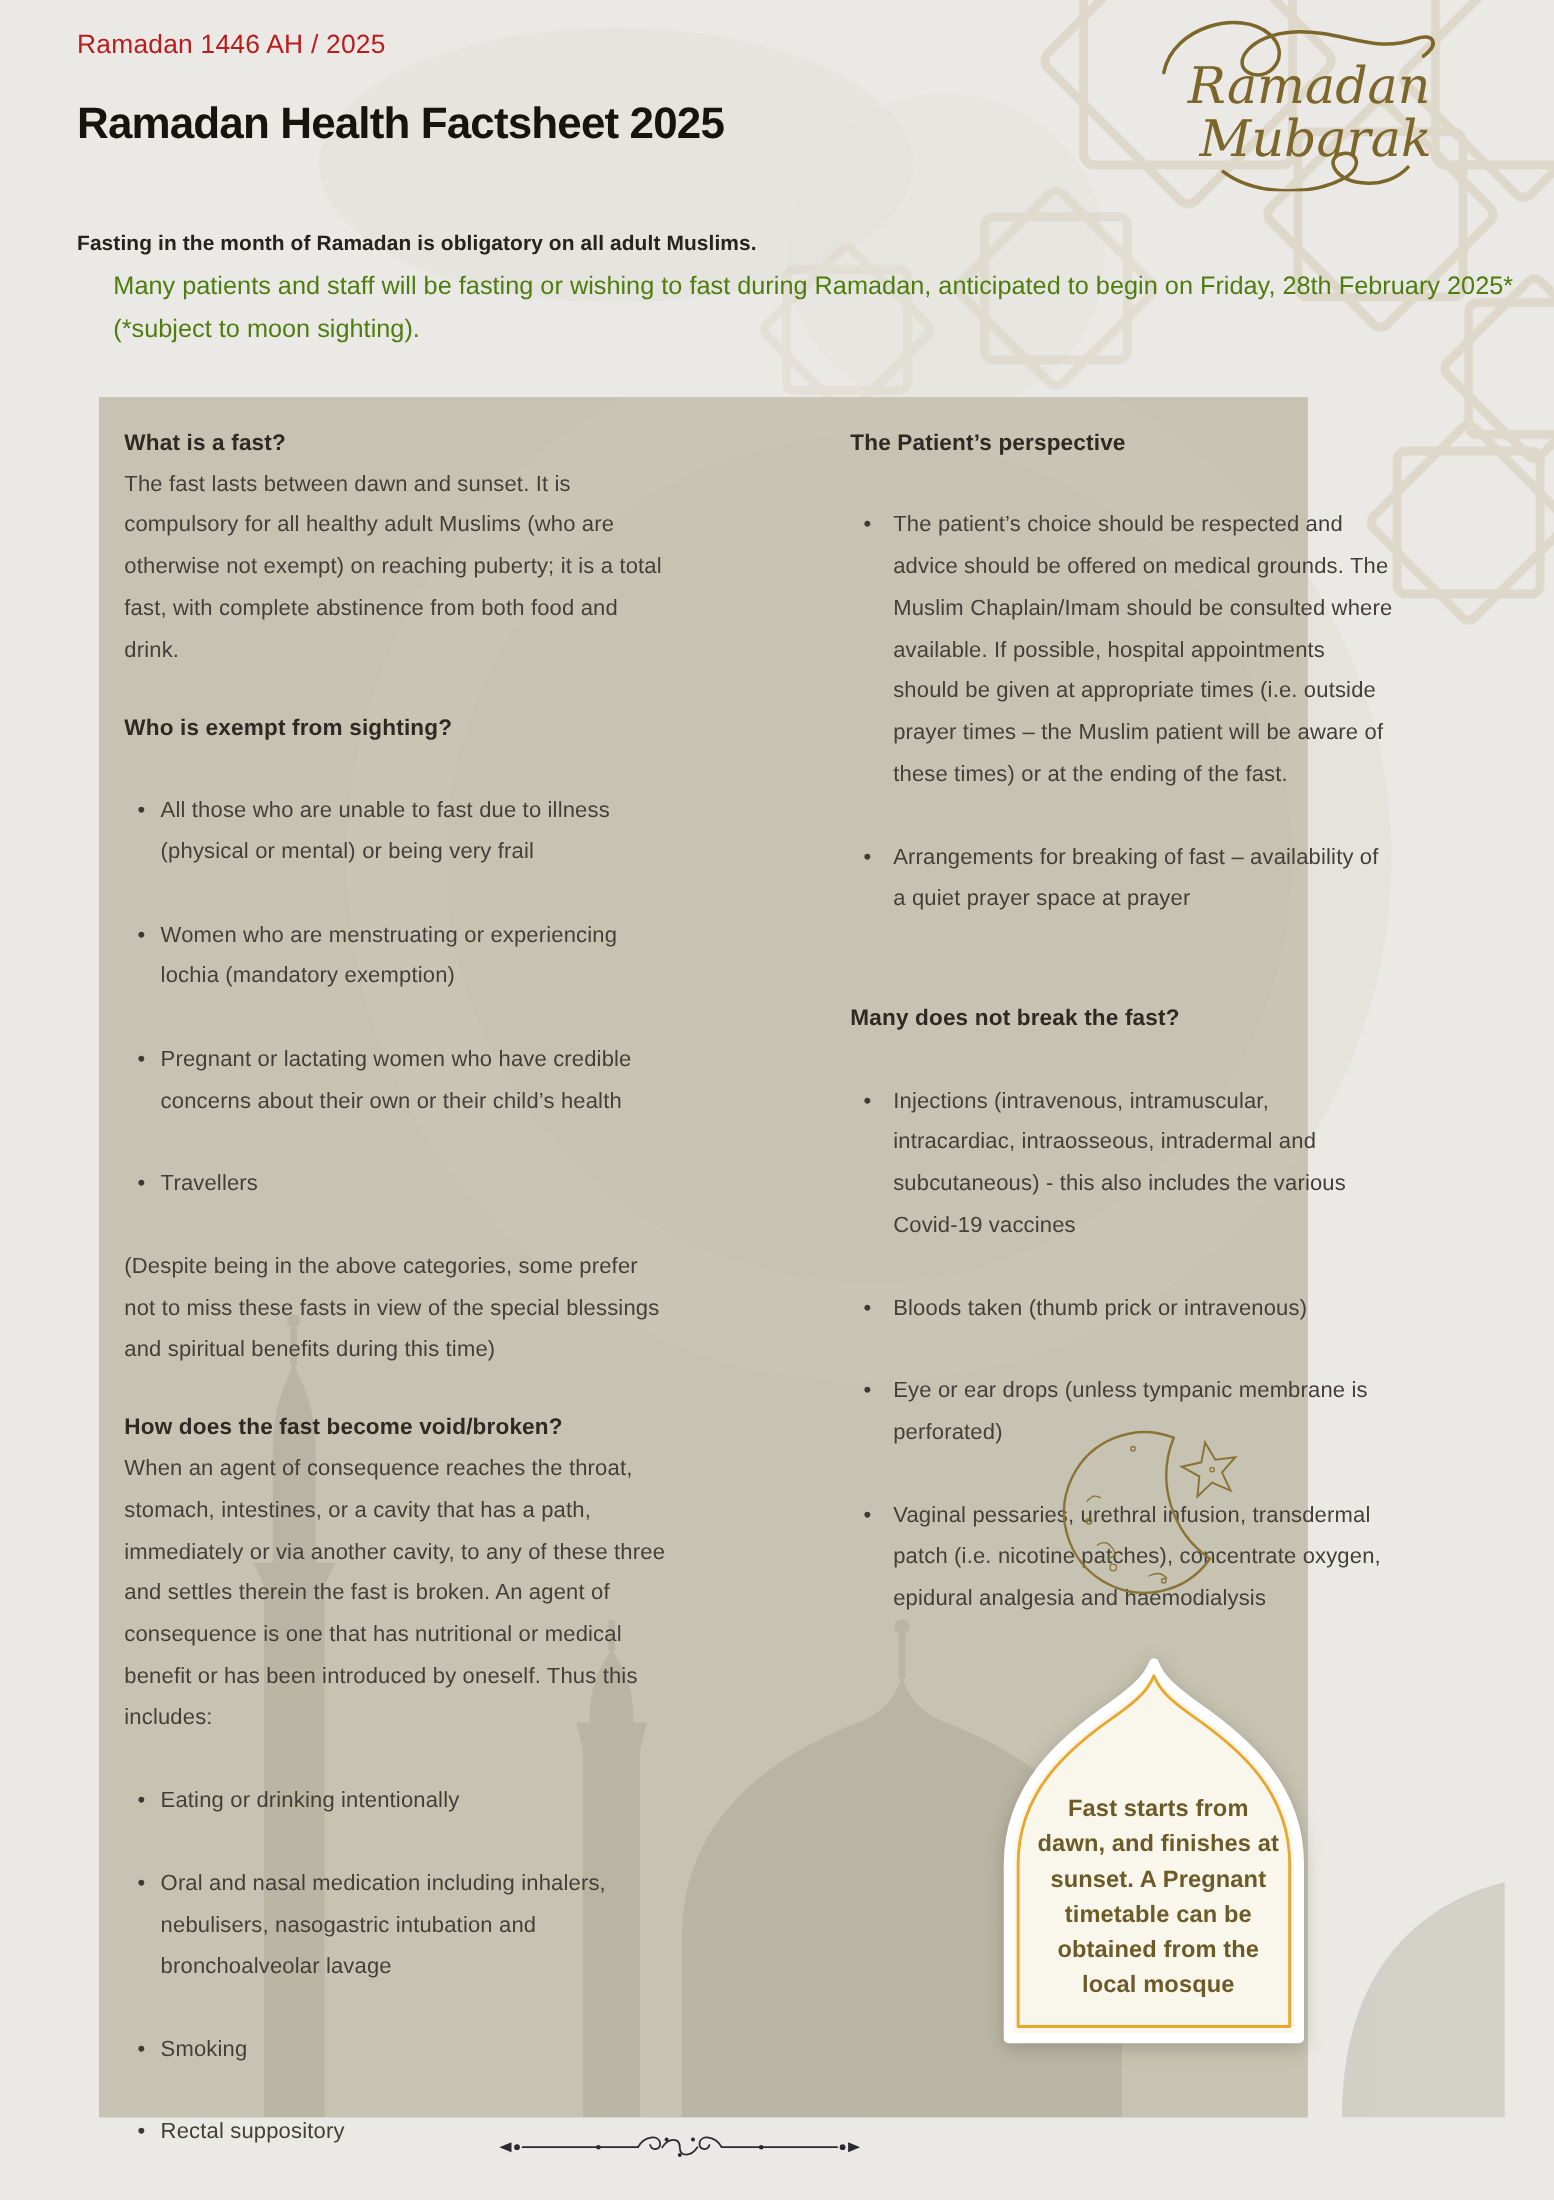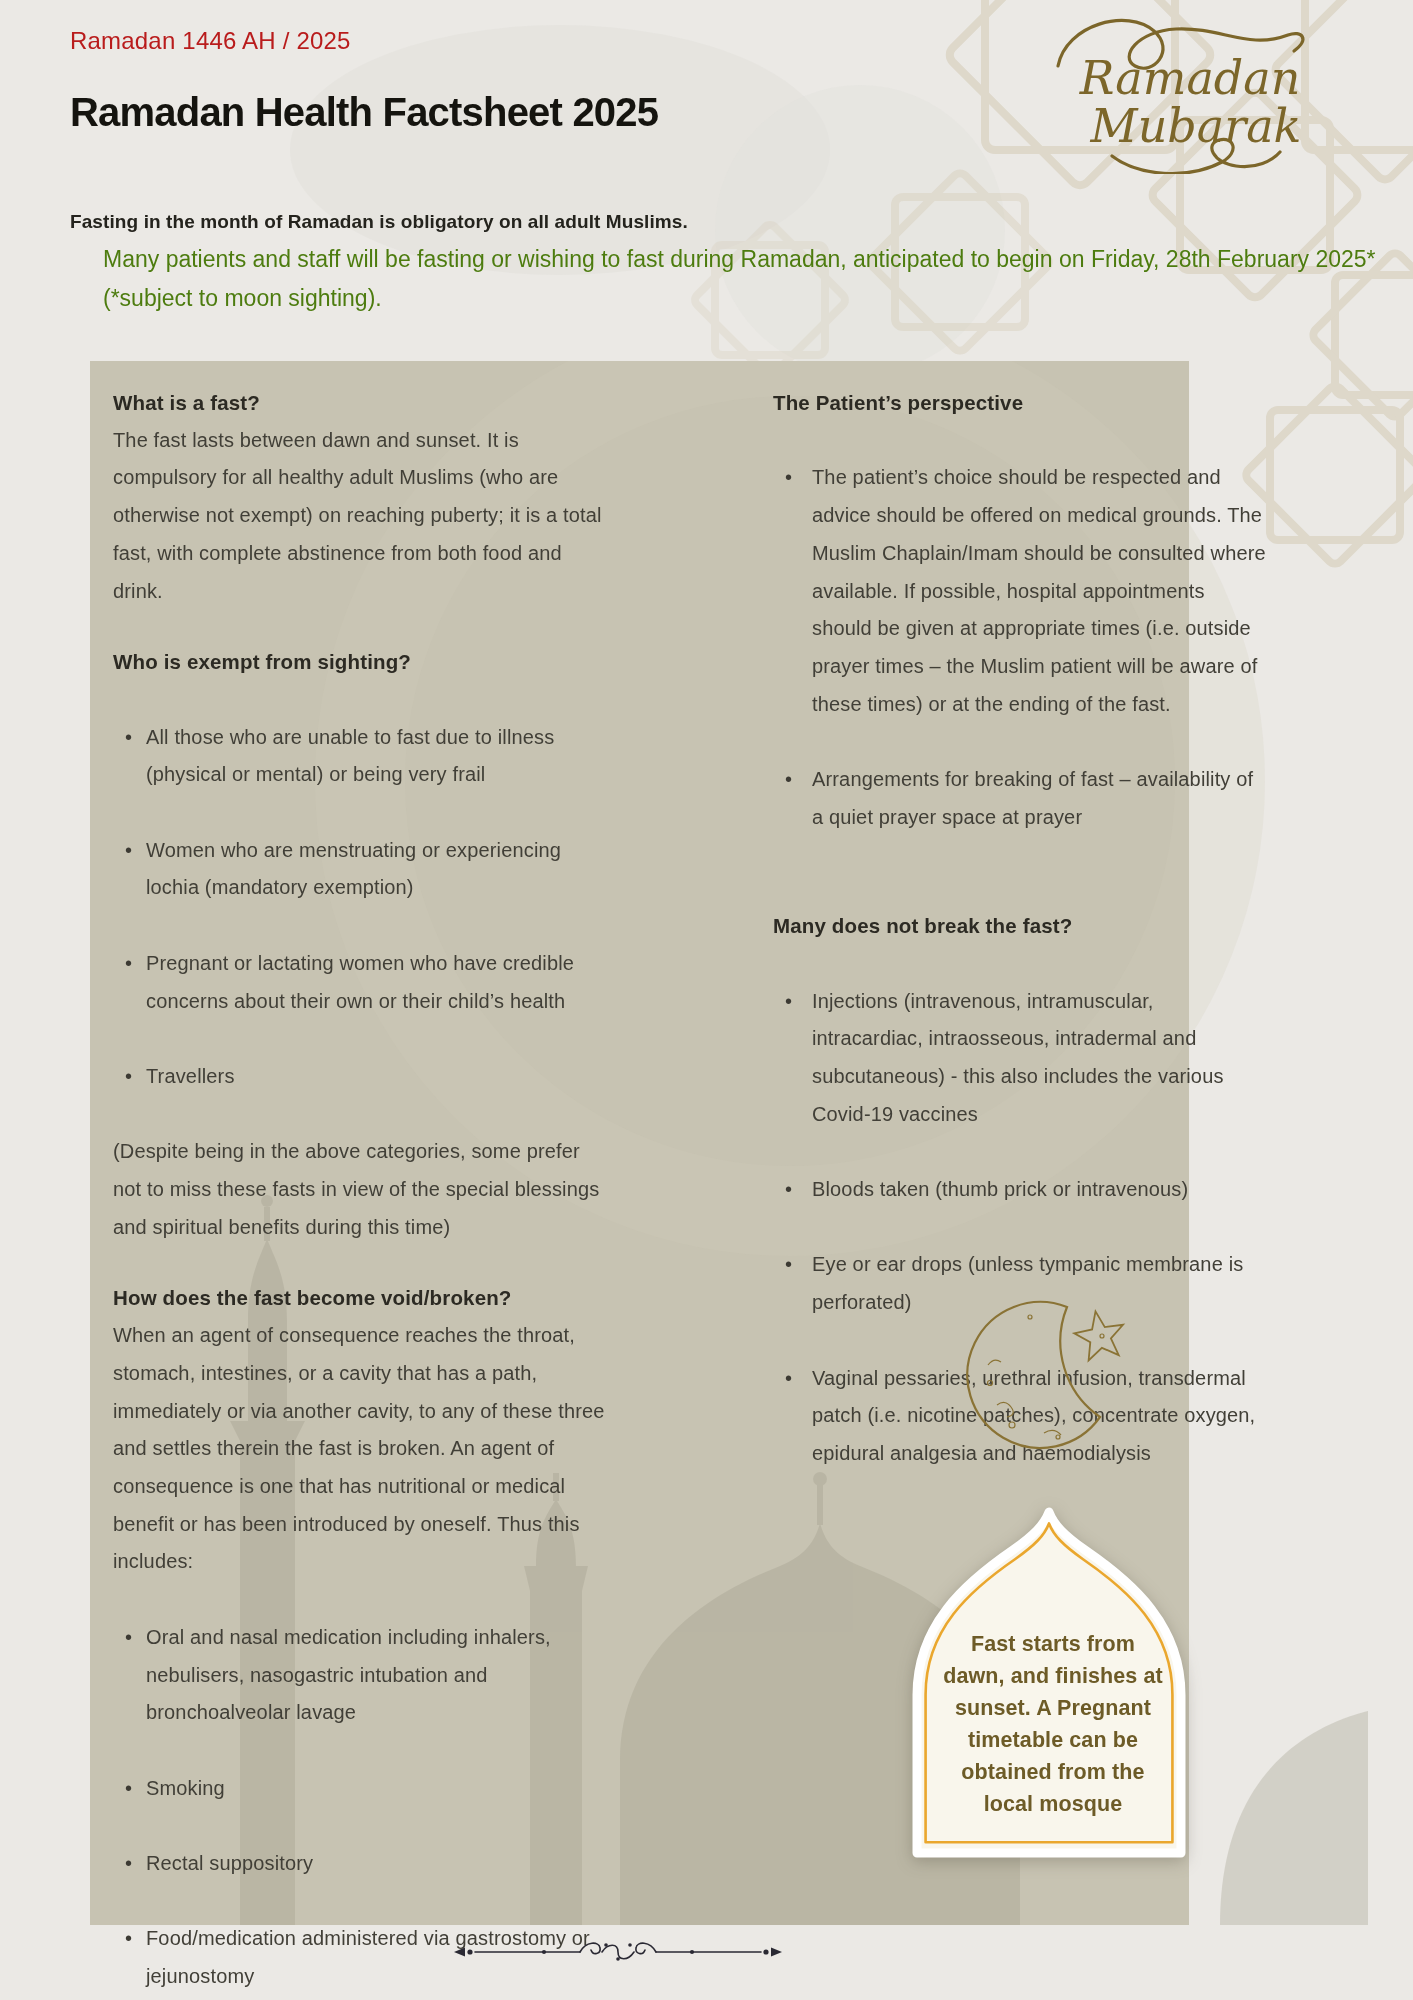--- a/index.html
+++ b/index.html
@@ -148,20 +148,21 @@
 
     <h3>How does the fast become void/broken?</h3>
     <p>When an agent of consequence reaches the throat,
 stomach, intestines, or a cavity that has a path,
 immediately or via another cavity, to any of these three
 and settles therein the fast is broken. An agent of
 consequence is one that has nutritional or medical
 benefit or has been introduced by oneself. Thus this
 includes:</p>
     <ul class="mt">
+      <li>Eating or drinking intentionally</li>
       <li>Oral and nasal medication including inhalers,
 nebulisers, nasogastric intubation and
 bronchoalveolar lavage</li>
       <li>Smoking</li>
       <li>Rectal suppository</li>
       <li>Food/medication administered via gastrostomy or
 jejunostomy</li>
     </ul>
 
   </div>

